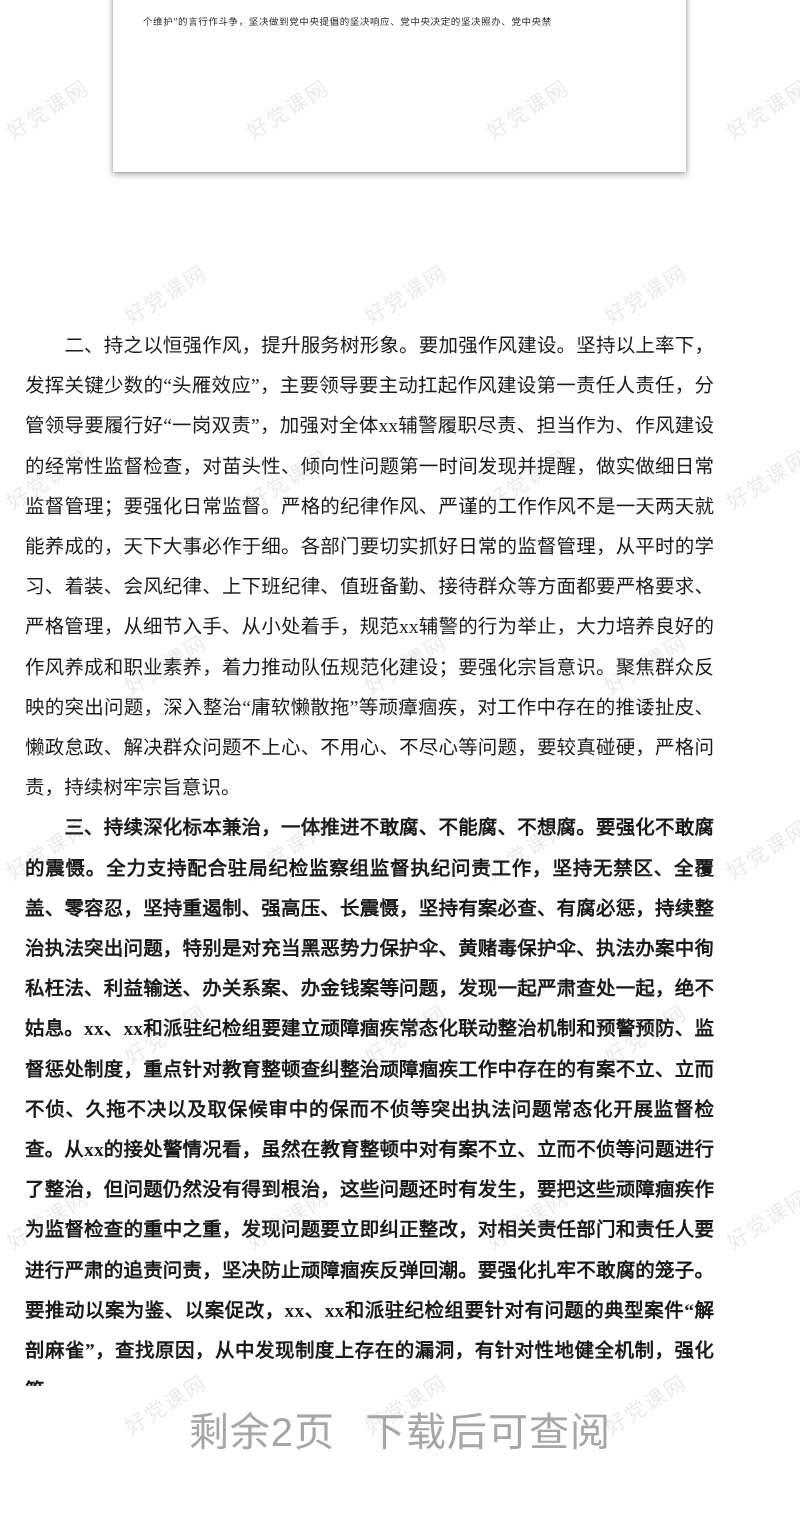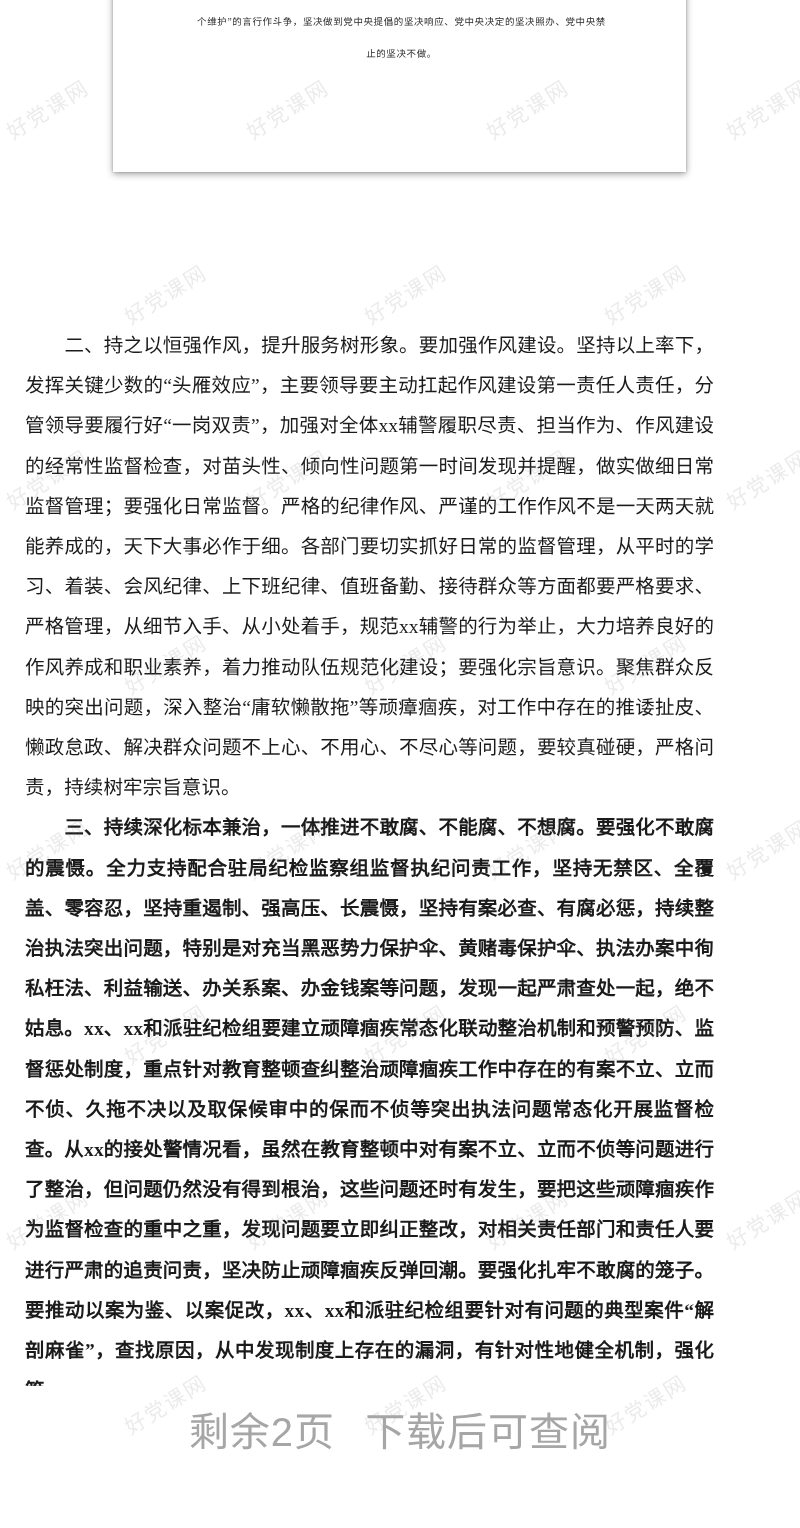--- a/index.html
+++ b/index.html
@@ -16,21 +16,20 @@
     position: relative;
   }
 
   
   .page-card-wrap {
     position: absolute;
     left: 0;
     top: 0;
     width: 800px;
     height: 200px;
-    text-align: center;
   }
   .page-card {
     position: absolute;
     left: 113px;
     top: -40px;
     width: 573px;
     height: 212px;
     background: #ffffff;
     box-shadow: 0 2px 7px rgba(0,0,0,0.38), 0 0 2px rgba(0,0,0,0.22);
     box-sizing: border-box;
@@ -117,21 +116,20 @@
     display: inline-block;
     width: 22px;
   }
 </style>
 </head>
 <body>
 
 <div class="page-card-wrap">
   <div class="page-card">
     <div class="card-line">个维护”的言行作斗争，坚决做到党中央提倡的坚决响应、党中央决定的坚决照办、党中央禁</div>
-    <div class="card-line">止的坚决不做。</div>
   </div>
 </div>
 
 <div class="doc-body">
   <p class="para indent">二、持之以恒强作风，提升服务树形象。要加强作风建设。坚持以上率下，发挥关键少数的“头雁效应”，主要领导要主动扛起作风建设第一责任人责任，分管领导要履行好“一岗双责”，加强对全体xx辅警履职尽责、担当作为、作风建设的经常性监督检查，对苗头性、倾向性问题第一时间发现并提醒，做实做细日常监督管理；要强化日常监督。严格的纪律作风、严谨的工作作风不是一天两天就能养成的，天下大事必作于细。各部门要切实抓好日常的监督管理，从平时的学习、着装、会风纪律、上下班纪律、值班备勤、接待群众等方面都要严格要求、严格管理，从细节入手、从小处着手，规范xx辅警的行为举止，大力培养良好的作风养成和职业素养，着力推动队伍规范化建设；要强化宗旨意识。聚焦群众反映的突出问题，深入整治“庸软懒散拖”等顽瘴痼疾，对工作中存在的推诿扯皮、懒政怠政、解决群众问题不上心、不用心、不尽心等问题，要较真碰硬，严格问责，持续树牢宗旨意识。</p>
   <p class="para indent">三、持续深化标本兼治，一体推进不敢腐、不能腐、不想腐。要强化不敢腐的震慑。全力支持配合驻局纪检监察组监督执纪问责工作，坚持无禁区、全覆盖、零容忍，坚持重遏制、强高压、长震慑，坚持有案必查、有腐必惩，持续整治执法突出问题，特别是对充当黑恶势力保护伞、黄赌毒保护伞、执法办案中徇私枉法、利益输送、办关系案、办金钱案等问题，发现一起严肃查处一起，绝不姑息。xx、xx和派驻纪检组要建立顽障痼疾常态化联动整治机制和预警预防、监督惩处制度，重点针对教育整顿查纠整治顽障痼疾工作中存在的有案不立、立而不侦、久拖不决以及取保候审中的保而不侦等突出执法问题常态化开展监督检查。从xx的接处警情况看，虽然在教育整顿中对有案不立、立而不侦等问题进行了整治，但问题仍然没有得到根治，这些问题还时有发生，要把这些顽障痼疾作为监督检查的重中之重，发现问题要立即纠正整改，对相关责任部门和责任人要进行严肃的追责问责，坚决防止顽障痼疾反弹回潮。要强化扎牢不敢腐的笼子。要推动以案为鉴、以案促改，xx、xx和派驻纪检组要针对有问题的典型案件“解剖麻雀”，查找原因，从中发现制度上存在的漏洞，有针对性地健全机制，强化管</p>
 </div>
 
 <div class="watermark-layer" id="wm-layer">
     <span class="wm" style="left: 0px; top: 120px;">好党课网</span>

